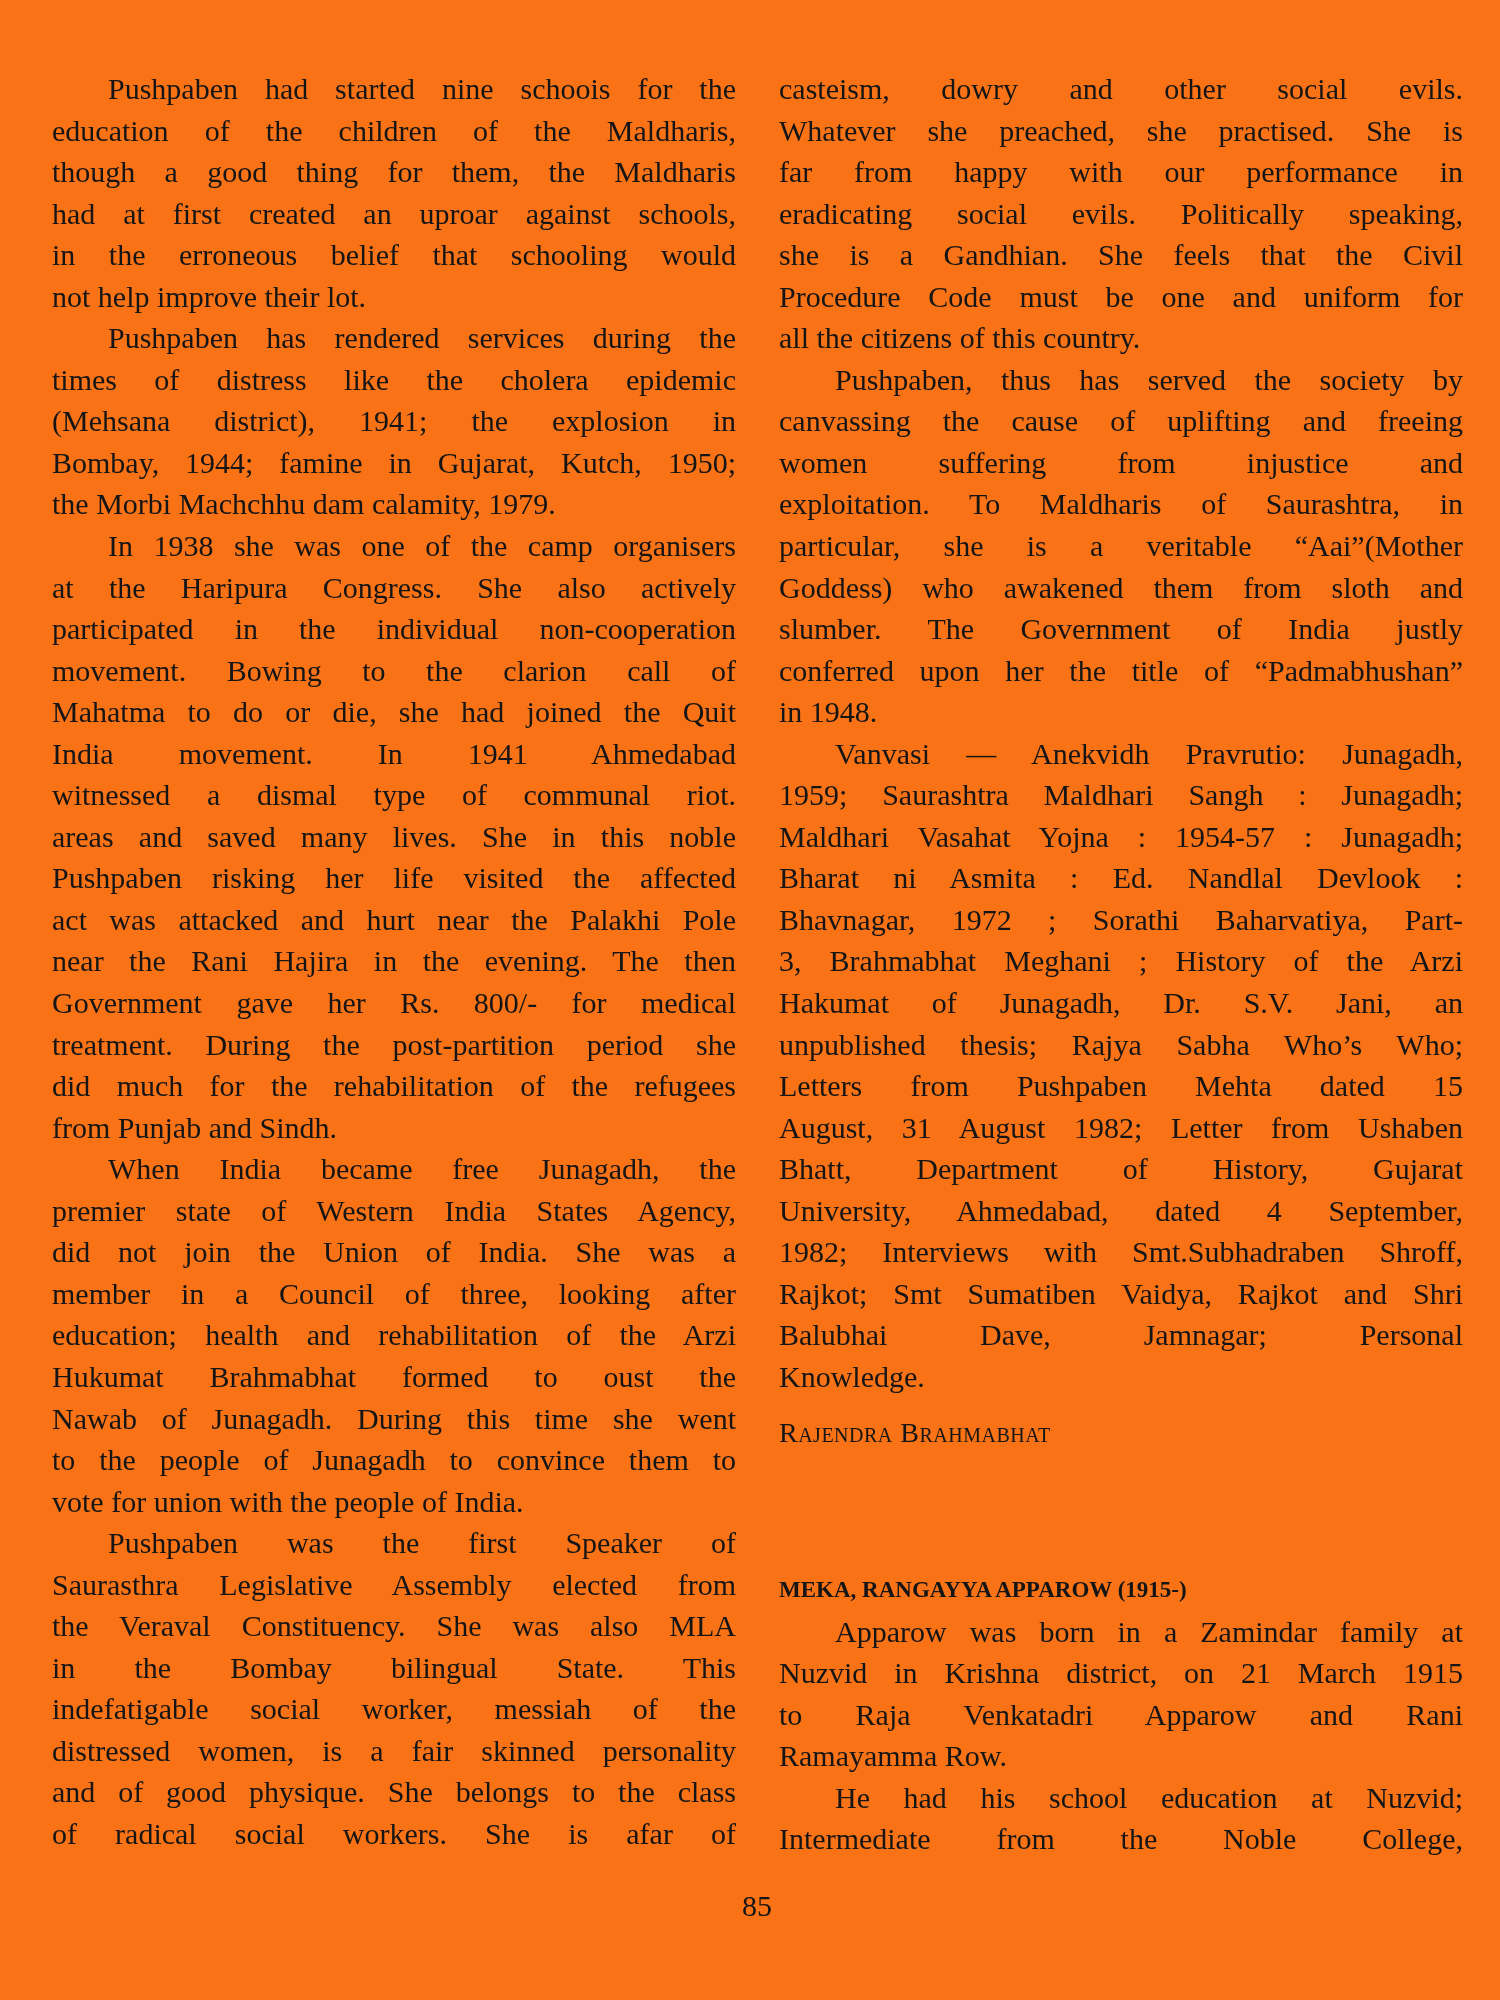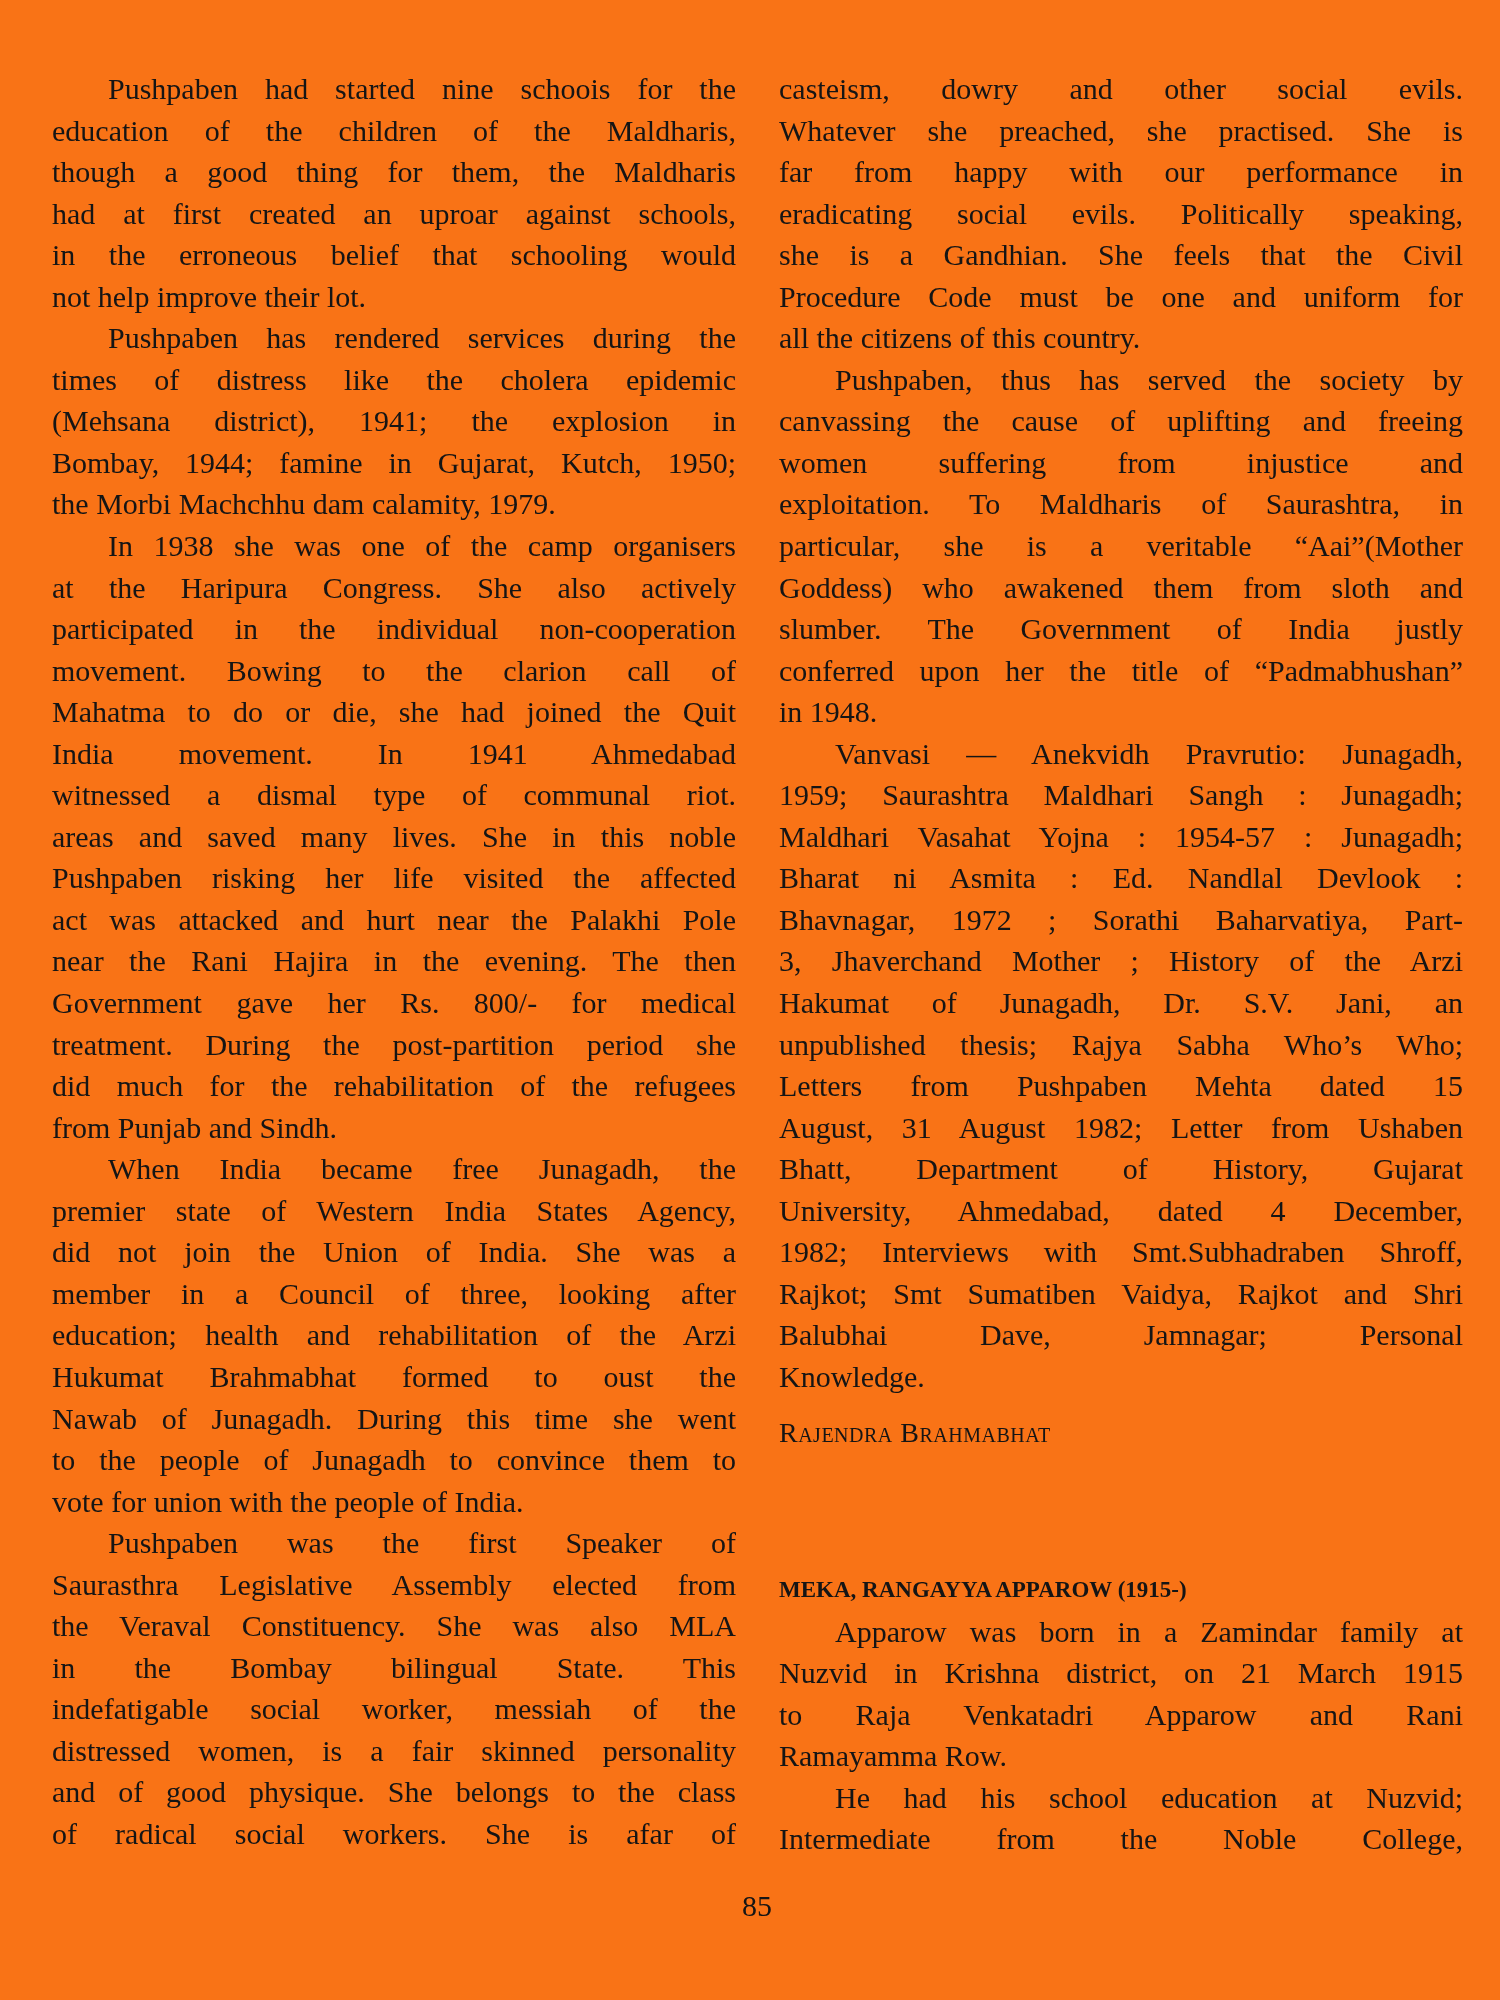--- a/index.html
+++ b/index.html
@@ -160,27 +160,27 @@
       <span class="line">conferred upon her the title of “Padmabhushan”</span>
       <span class="line last">in 1948.</span>
     </div>
 
     <div>
       <span class="line indent">Vanvasi — Anekvidh Pravrutio: Junagadh,</span>
       <span class="line">1959; Saurashtra Maldhari Sangh : Junagadh;</span>
       <span class="line">Maldhari Vasahat Yojna : 1954-57 : Junagadh;</span>
       <span class="line">Bharat ni Asmita : Ed. Nandlal Devlook :</span>
       <span class="line">Bhavnagar, 1972 ; Sorathi Baharvatiya, Part-</span>
-      <span class="line">3, Jhaverchand Mother ; History of the Arzi</span>
+      <span class="line">3, Brahmabhat Meghani ; History of the Arzi</span>
       <span class="line">Hakumat of Junagadh, Dr. S.V. Jani, an</span>
       <span class="line">unpublished thesis; Rajya Sabha Who’s Who;</span>
       <span class="line">Letters from Pushpaben Mehta dated 15</span>
       <span class="line">August, 31 August 1982; Letter from Ushaben</span>
       <span class="line">Bhatt, Department of History, Gujarat</span>
-      <span class="line">University, Ahmedabad, dated 4 December,</span>
+      <span class="line">University, Ahmedabad, dated 4 September,</span>
       <span class="line">1982; Interviews with Smt.Subhadraben Shroff,</span>
       <span class="line">Rajkot; Smt Sumatiben Vaidya, Rajkot and Shri</span>
       <span class="line">Balubhai Dave, Jamnagar; Personal</span>
       <span class="line last">Knowledge.</span>
     </div>
 
     <span class="signature" style="margin-top: 14px;">Rajendra Brahmabhat</span>
 
     <span class="spacer" style="height: 116px;"></span>
 

